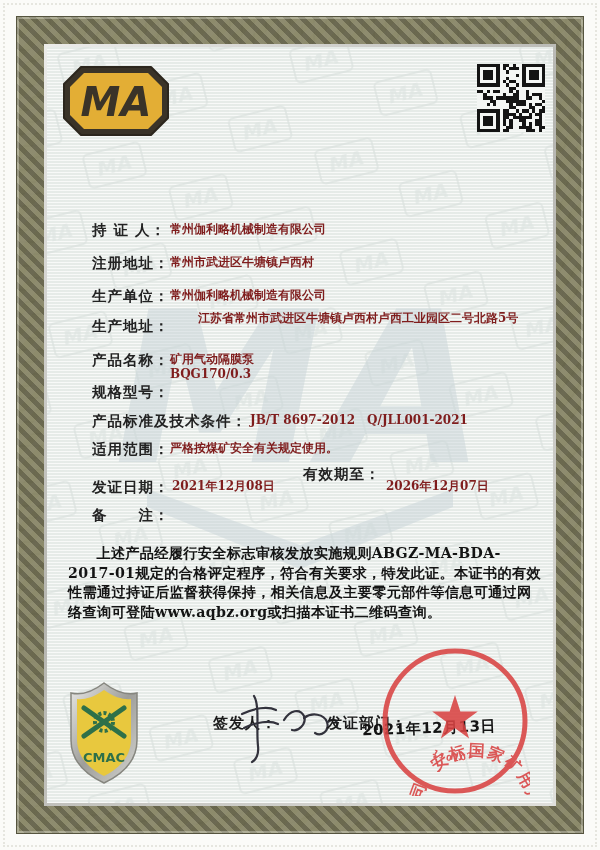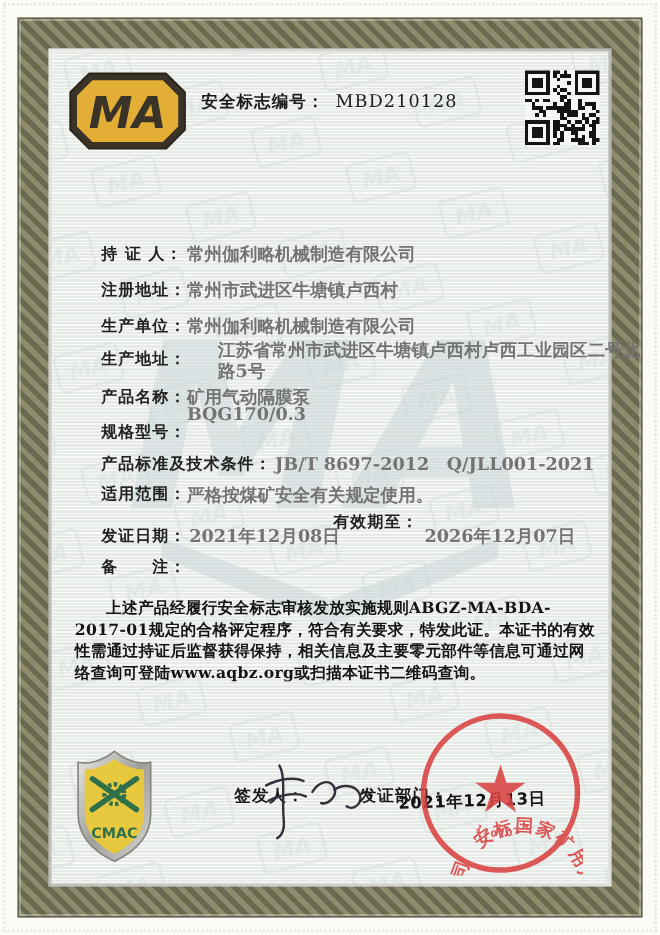--- a/index.html
+++ b/index.html
@@ -13,21 +13,21 @@
       repeating-linear-gradient(-45deg, rgba(155,148,172,.45) 0 7px, rgba(155,148,172,0) 7px 14px),
       repeating-radial-gradient(circle at 8px 8px, rgba(60,59,40,.35) 0 2px, rgba(60,59,40,0) 2px 12px);
     border:1px solid #55543e; box-shadow:inset 0 0 0 2px rgba(240,240,230,.35);}
   .bevel{position:absolute;inset:44px;background:linear-gradient(135deg,#ececea,#b5b5b0 45%,#e0e0dc);}
   .bodybg{position:absolute;inset:47px;background:#eff2ef;
     background-image:repeating-linear-gradient(0deg, rgba(255,255,255,.55) 0 1px, rgba(213,222,218,.35) 1px 3px);}
   .wm{position:absolute;inset:47px;pointer-events:none;}
   .content{position:absolute;inset:0;color:#1b1b1b;}
   .abs{position:absolute;white-space:nowrap;}
   .lbl{font-size:14.5px;font-weight:600;letter-spacing:1px;color:#222;}
-  .val{font-size:16px;font-weight:bold;font-family:"DejaVu Serif",serif;color:#737373;}
+  .val{font-size:12px;font-weight:bold;font-family:"DejaVu Serif",serif;color:#7f1d1d;}
   .wrapval{white-space:normal;line-height:19px;margin-left:28px;}
   .numlbl{font-size:15px;font-weight:600;letter-spacing:1px;}
   .numval{font-size:16px;font-family:"DejaVu Serif",serif;letter-spacing:1px;margin-left:10px;}
   .title{position:absolute;left:0;right:0;top:146px;text-align:center;font-size:31px;font-weight:bold;
          letter-spacing:4px;font-family:"DejaVu Serif",serif;color:#151515;}
   .statement{position:absolute;left:68px;top:544px;width:476px;font-size:14.2px;line-height:19.5px;
              font-weight:bold;font-family:"DejaVu Serif",serif;text-indent:2em;letter-spacing:.3px;color:#141414;}
   .signer{font-size:15px;font-weight:600;letter-spacing:1px;margin-left:27px;}
   .issuedate{font-size:15px;font-weight:bold;transform:rotate(-2deg);color:#141414;letter-spacing:.5px;}
   .seal{position:absolute;left:380px;top:646px;width:150px;height:150px;opacity:.88;}
@@ -61,23 +61,20 @@
   </svg>
 
   <div class="content">
 
     <svg class="abs" style="left:60px;top:64px" width="112" height="74" viewBox="0 0 112 74">
       <path d="M21,3 L91,3 L108,20 L108,54 L91,71 L21,71 L4,54 L4,20 Z" fill="#3a3328" stroke="#2c261d" stroke-width="2" stroke-linejoin="round"></path>
       <path d="M24,9 L88,9 L102,23 L102,51 L88,65 L24,65 L10,51 L10,23 Z" fill="#e3ae35"></path>
       <text x="56" y="52" text-anchor="middle" font-size="40" font-weight="bold" font-style="italic" fill="#3a3328">MA</text>
     </svg>
 
-    <div class="abs" style="left:183px;top:82px">
-      <span class="numlbl">安全标志编号：</span><span class="numval">MBD210128</span>
-    </div>
 
     <svg class="abs" style="left:477px;top:64px" width="68" height="68" viewBox="0 0 21 21" shape-rendering="crispEdges">
       <rect width="21" height="21" fill="#f4f6f4"></rect>
       <path id="qr-path" fill="#141414" fill-rule="evenodd" d="M8 0h1v1h-1zM9 0h1v1h-1zM11 0h1v1h-1zM8 1h1v1h-1zM10 1h1v1h-1zM11 1h1v1h-1zM12 1h1v1h-1zM9 2h1v1h-1zM12 3h1v1h-1zM9 4h1v1h-1zM8 5h1v1h-1zM10 5h1v1h-1zM11 5h1v1h-1zM9 6h1v1h-1zM12 6h1v1h-1zM10 7h1v1h-1zM11 7h1v1h-1zM0 8h1v1h-1zM1 8h1v1h-1zM3 8h1v1h-1zM5 8h1v1h-1zM6 8h1v1h-1zM10 8h1v1h-1zM12 8h1v1h-1zM15 8h1v1h-1zM2 9h1v1h-1zM8 9h1v1h-1zM11 9h1v1h-1zM12 9h1v1h-1zM15 9h1v1h-1zM17 9h1v1h-1zM18 9h1v1h-1zM19 9h1v1h-1zM2 10h1v1h-1zM3 10h1v1h-1zM4 10h1v1h-1zM6 10h1v1h-1zM7 10h1v1h-1zM8 10h1v1h-1zM9 10h1v1h-1zM10 10h1v1h-1zM11 10h1v1h-1zM12 10h1v1h-1zM15 10h1v1h-1zM16 10h1v1h-1zM19 10h1v1h-1zM4 11h1v1h-1zM5 11h1v1h-1zM9 11h1v1h-1zM10 11h1v1h-1zM11 11h1v1h-1zM12 11h1v1h-1zM13 11h1v1h-1zM14 11h1v1h-1zM20 11h1v1h-1zM3 12h1v1h-1zM5 12h1v1h-1zM10 12h1v1h-1zM12 12h1v1h-1zM13 12h1v1h-1zM14 12h1v1h-1zM16 12h1v1h-1zM18 12h1v1h-1zM19 12h1v1h-1zM10 13h1v1h-1zM11 13h1v1h-1zM16 13h1v1h-1zM17 13h1v1h-1zM20 13h1v1h-1zM8 14h1v1h-1zM9 14h1v1h-1zM12 14h1v1h-1zM14 14h1v1h-1zM15 14h1v1h-1zM17 14h1v1h-1zM19 14h1v1h-1zM20 14h1v1h-1zM8 15h1v1h-1zM9 15h1v1h-1zM10 15h1v1h-1zM11 15h1v1h-1zM13 15h1v1h-1zM16 15h1v1h-1zM18 15h1v1h-1zM19 15h1v1h-1zM8 16h1v1h-1zM9 16h1v1h-1zM11 16h1v1h-1zM12 16h1v1h-1zM13 16h1v1h-1zM14 16h1v1h-1zM15 16h1v1h-1zM16 16h1v1h-1zM19 16h1v1h-1zM8 17h1v1h-1zM10 17h1v1h-1zM13 17h1v1h-1zM14 17h1v1h-1zM18 17h1v1h-1zM19 17h1v1h-1zM8 18h1v1h-1zM10 18h1v1h-1zM14 18h1v1h-1zM16 18h1v1h-1zM18 18h1v1h-1zM19 18h1v1h-1zM9 19h1v1h-1zM10 19h1v1h-1zM13 19h1v1h-1zM14 19h1v1h-1zM15 19h1v1h-1zM16 19h1v1h-1zM19 19h1v1h-1zM20 19h1v1h-1zM8 20h1v1h-1zM9 20h1v1h-1zM15 20h1v1h-1zM16 20h1v1h-1zM17 20h1v1h-1zM19 20h1v1h-1zM0 0h7v7h-7z M1 1h5v5h-5z M2 2h3v3h-3zM14 0h7v7h-7z M15 1h5v5h-5z M16 2h3v3h-3zM0 14h7v7h-7z M1 15h5v5h-5z M2 16h3v3h-3z"></path>
     </svg>
 
 
     <div class="abs lbl" style="left:92px;top:221px">持 证 人：</div>
     <div class="abs val" style="left:170px;top:221px">常州伽利略机械制造有限公司</div>
 

